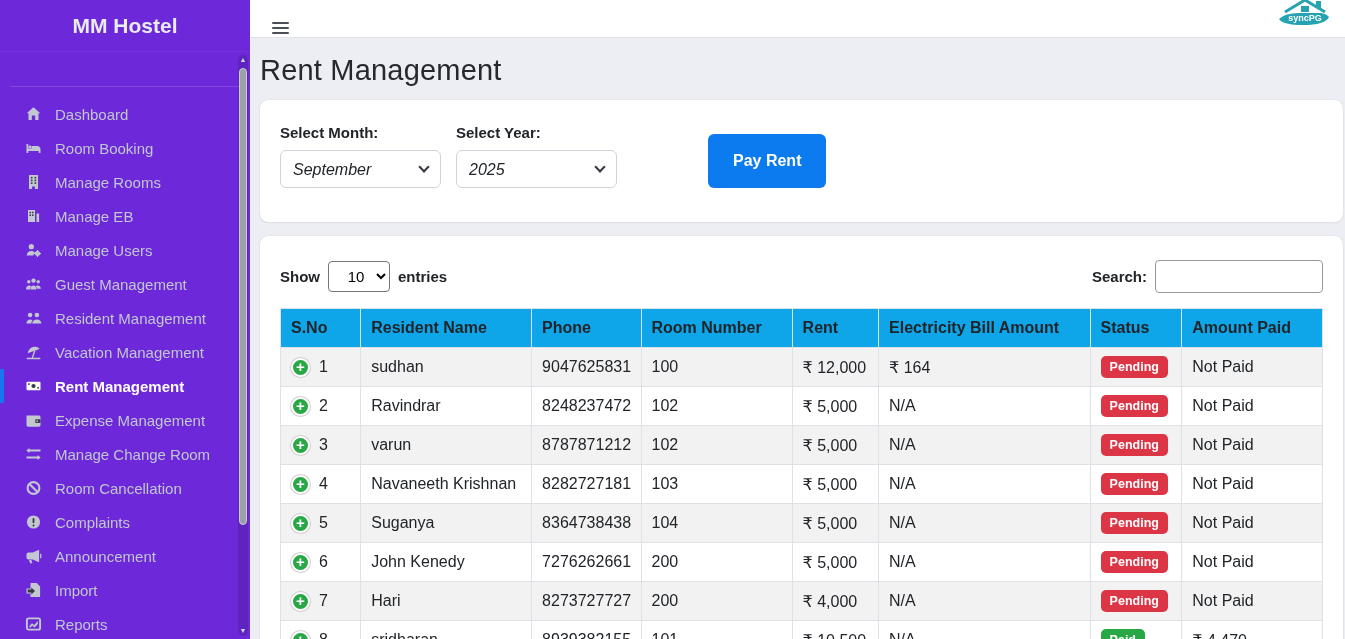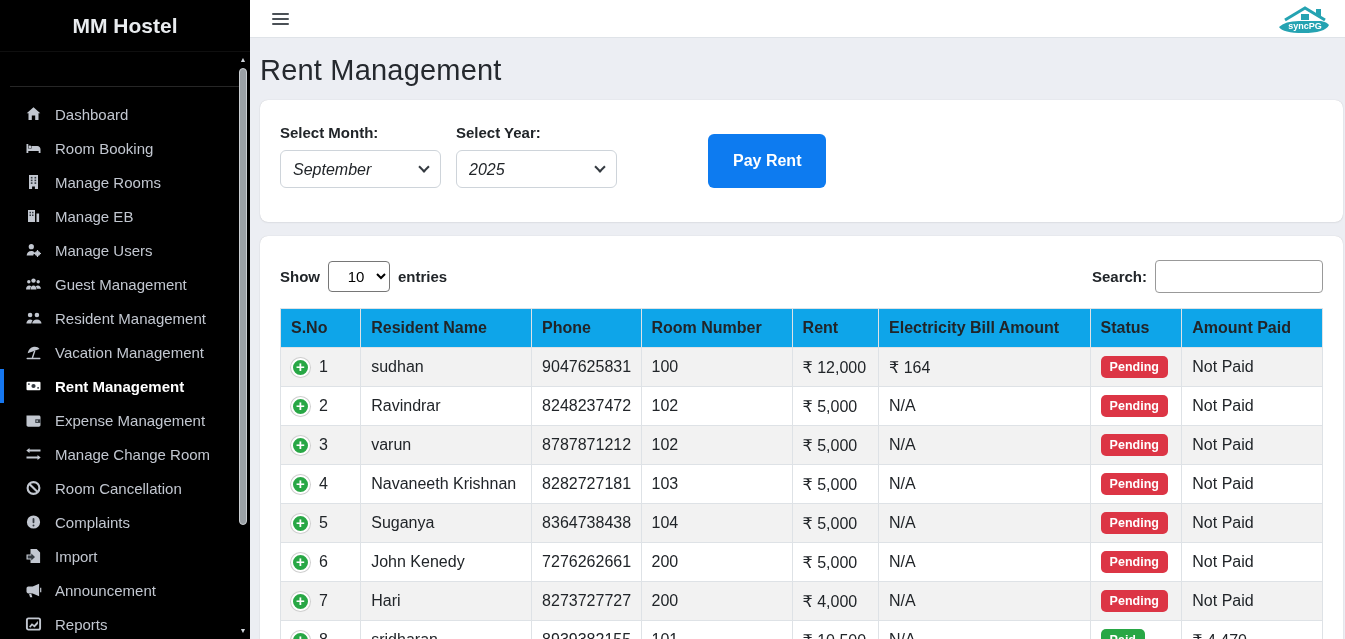--- a/index.html
+++ b/index.html
@@ -6,21 +6,21 @@
   html, body { overflow: hidden; }
   body {
     width: 1345px; height: 639px;
     font-family: "Liberation Sans", "DejaVu Sans", sans-serif;
     background: #eceef3;
     display: flex;
     color: #212529;
   }
   
   .sidebar {
-    width: 250px; flex: none; background: #000000; color: #c2c7d0;
+    width: 250px; flex: none; background: #6d28d9; color: #c2c7d0;
     position: relative; display: flex; flex-direction: column; overflow: hidden;
   }
   .brand {
     height: 52px; line-height: 52px; text-align: center;
     color: #e9ecef; font-size: 21px; font-weight: 700;
     border-bottom: 1px solid rgba(255,255,255,0.06);
     flex: none;
   }
   .nav-divider { border-top: 1px solid rgba(255,255,255,0.15); margin: 34px 10px 10px; }
   .nav { flex: 1; overflow: hidden; }
@@ -35,21 +35,21 @@
   
   .sb-track { position: absolute; top: 55px; bottom: 3px; right: 2px; width: 10px; background: rgba(0,0,0,0.12); border-radius: 5px; }
   .sb-thumb { position: absolute; top: 13px; left: 1px; width: 8px; height: 457px; background: #9aa0a5; border-radius: 4px; border: 1px solid #c9cdd1; }
   .sb-arrow { position: absolute; left: 0; width: 10px; text-align: center; font-size: 7px; color: #cfd4da; line-height: 10px; cursor: pointer; }
   .sb-arrow.up { top: 0; }
   .sb-arrow.down { bottom: 0; }
   
   .main { flex: 1; display: flex; flex-direction: column; min-width: 0; }
   .topbar {
     height: 38px; flex: none; background: #ffffff; border-bottom: 1px solid #dfe3e8;
-    display: flex; align-items: center; justify-content: space-between;
+    display: flex; align-items: flex-end; justify-content: space-between;
     padding: 0 8px 0 22px; position: relative; z-index: 3;
   }
   .hamburger { width: 17px; cursor: pointer; display: inline-block; }
   .hamburger i { display: block; height: 2px; background: #4a5056; margin: 3px 0; border-radius: 1px; }
   .logo { margin-top: 10px; flex: none; }
   .content { flex: 1; padding: 14px 2px 0 10px; overflow: hidden; }
   .page-title { font-size: 29px; font-weight: 500; color: #25292e; margin: 2px 0 13px; letter-spacing: 0.2px; }
   .card {
     background: #ffffff; border-radius: 8px;
     box-shadow: 0 1px 2px rgba(0,0,0,0.05), 0 0 1px rgba(0,0,0,0.2);
@@ -241,34 +241,34 @@
             <circle cx="8" cy="8" r="6.6"></circle>
             <rect x="7.1" y="4" width="1.8" height="5.2" rx="0.9" fill="#343a40"></rect>
             <circle cx="8" cy="11.4" r="1" fill="#343a40"></circle>
           </svg>
         </span>
         <span>Complaints</span>
       </div>
       <div class="nav-item">
         <span class="nav-icon">
           <svg viewBox="0 0 16 16">
+            <path d="M13.6 1.8v12.4l-6.4-2.7H2.9C1.8 11.5 1 10.7 1 9.6V6.4c0-1.1.8-1.9 1.9-1.9h4.3zM14.6 5.8h1.2v4.4h-1.2z"></path>
+            <path d="M3.6 12h2.2l1 3.2H4.6z"></path>
+          </svg>
+        </span>
+        <span>Announcement</span>
+      </div>
+      <div class="nav-item">
+        <span class="nav-icon">
+          <svg viewBox="0 0 16 16">
             <path d="M5 1h6.2L14.6 4.4V15H5v-3.6H1V6.6h4z"></path>
             <path d="M1.6 7.4h3.6V5.6L8.9 9l-3.7 3.4V10.6H1.6z" fill="#343a40" transform="translate(0.6,0)"></path>
           </svg>
         </span>
         <span>Import</span>
-      </div>
-      <div class="nav-item">
-        <span class="nav-icon">
-          <svg viewBox="0 0 16 16">
-            <path d="M13.6 1.8v12.4l-6.4-2.7H2.9C1.8 11.5 1 10.7 1 9.6V6.4c0-1.1.8-1.9 1.9-1.9h4.3zM14.6 5.8h1.2v4.4h-1.2z"></path>
-            <path d="M3.6 12h2.2l1 3.2H4.6z"></path>
-          </svg>
-        </span>
-        <span>Announcement</span>
       </div>
       <div class="nav-item">
         <span class="nav-icon">
           <svg viewBox="0 0 16 16">
             <rect x="1.4" y="2.4" width="13.2" height="11.2" rx="1.6" fill="none" stroke="currentColor" stroke-width="1.9"></rect>
             <path d="M3.6 10.6 6.4 7.2l2.3 1.9 3.7-4v3L9 11.4 6.7 9.5 4.8 11.7z"></path>
           </svg>
         </span>
         <span>Reports</span>
       </div>

